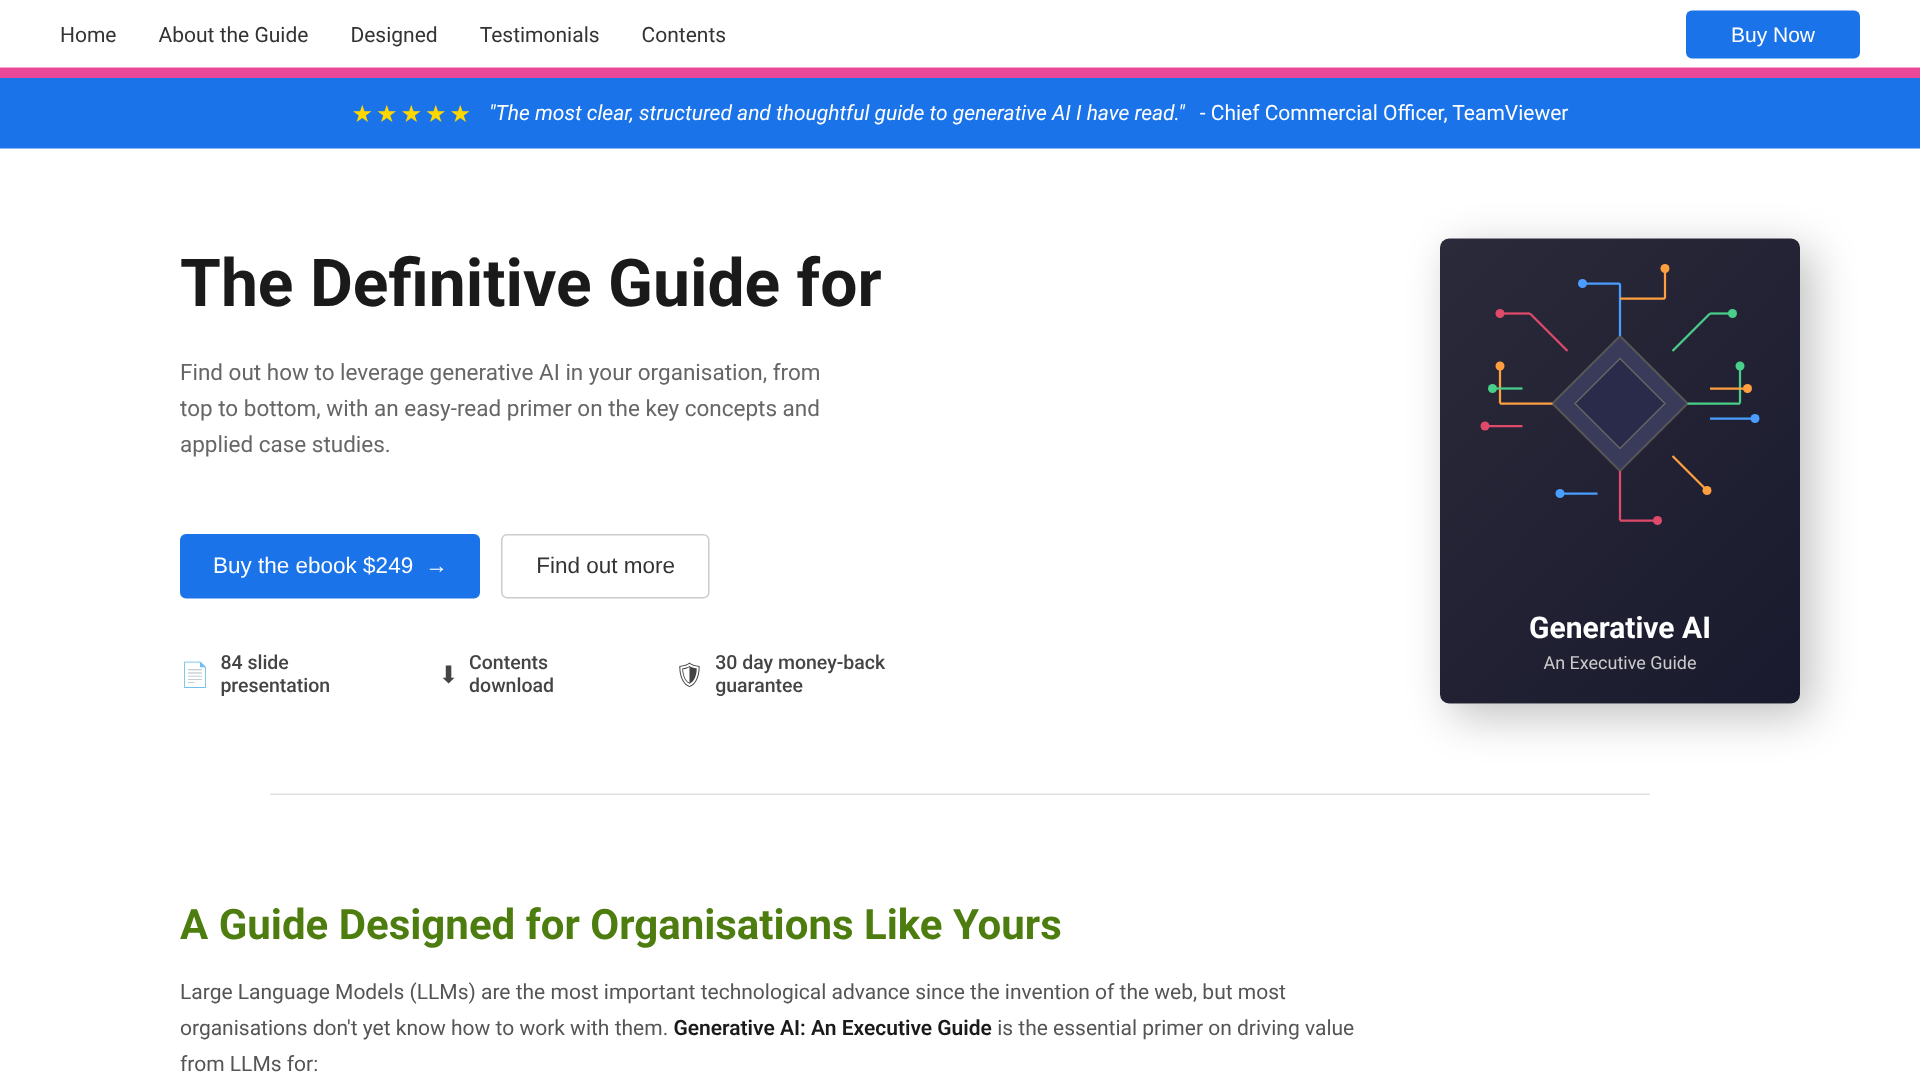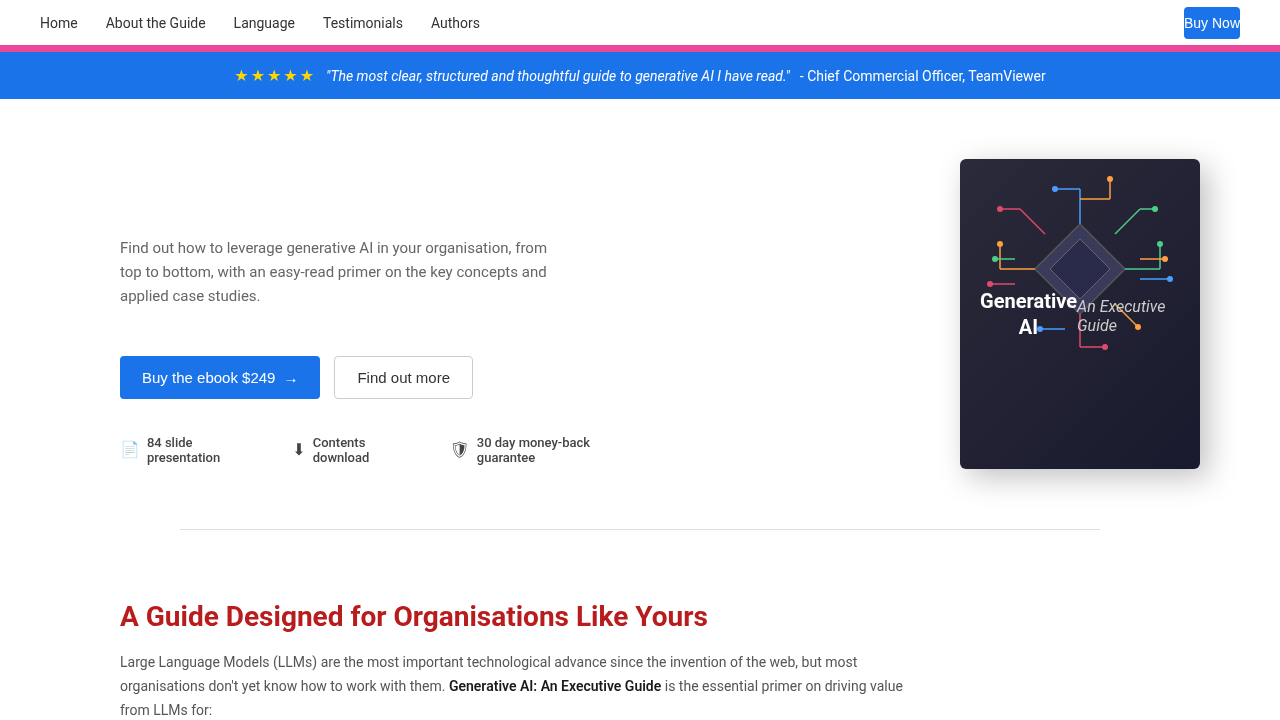--- a/index.html
+++ b/index.html
@@ -23,21 +23,21 @@
     .nav-links a {
       text-decoration: none;
       color: #333;
       font-size: 14px;
     }
     .buy-now-btn {
       background: #1a73e8;
       color: #fff;
       border: none;
       border-radius: 4px;
-      padding: 8px 0;
+      padding: 8px 30px;
       font-size: 14px;
       cursor: pointer;
       font-weight: 500;
     }
 
     
     .banner {
       background: #1a73e8;
       color: #fff;
       text-align: center;
@@ -119,21 +119,21 @@
     .feature-icon { font-size: 16px; }
 
     
     .book-cover {
       width: 240px;
       height: 310px;
       background: linear-gradient(135deg, #2a2a3a 0%, #1a1a2e 100%);
       border-radius: 6px;
       box-shadow: 8px 8px 30px rgba(0,0,0,0.25);
       display: flex;
-      flex-direction: row;
+      flex-direction: column;
       align-items: center;
       justify-content: flex-end;
       padding: 20px;
       position: relative;
       overflow: hidden;
     }
     .circuit-svg {
       position: absolute;
       top: 10px;
       left: 50%;
@@ -144,82 +144,81 @@
     .book-title-text {
       color: #fff;
       font-size: 20px;
       font-weight: 700;
       text-align: center;
       z-index: 2;
       line-height: 1.3;
     }
     .book-subtitle-text {
       color: #ccc;
-      font-size: 16px;
+      font-size: 12px;
       text-align: left;
       z-index: 2;
       margin-top: 4px;
-      font-style: italic;
     }
 
     
     .divider {
       max-width: 920px;
       margin: 20px auto;
       border: none;
       border-top: 1px solid #e0e0e0;
     }
 
     
     .section2 {
       padding: 50px 120px 30px 120px;
       max-width: 1280px;
       margin: 0 auto;
     }
     .section2-title {
       font-size: 28px;
       font-weight: 700;
-      color: #b91c1c;
+      color: #4d7c0f;
       margin-bottom: 18px;
     }
     .section2-body {
       font-size: 14px;
       color: #555;
       line-height: 1.7;
       max-width: 800px;
     }
     .section2-body strong {
       color: #1a1a1a;
       font-weight: 600;
     }
   </style>
 </head>
 <body>
 
 <nav class="navbar">
   <ul class="nav-links">
     <li><a href="#">Home</a></li>
     <li><a href="#">About the Guide</a></li>
-    <li><a href="#">Language</a></li>
+    <li><a href="#">Designed</a></li>
     <li><a href="#">Testimonials</a></li>
-    <li><a href="#">Authors</a></li>
+    <li><a href="#">Contents</a></li>
   </ul>
   <button class="buy-now-btn">Buy Now</button>
 </nav>
 
 <div class="banner">
   <span class="stars">★★★★★</span>
   <span class="banner-quote">"The most clear, structured and thoughtful guide to generative AI I have read."</span>
   <span>- Chief Commercial Officer, TeamViewer</span>
 </div>
 
 <section class="hero">
   <div class="hero-text">
     <h1 class="hero-title">
-      <br>
+      <span>The Definitive Guide for</span><br>
     </h1>
     <p class="hero-subtitle">Find out how to leverage generative AI in your organisation, from top to bottom, with an easy-read primer on the key concepts and applied case studies.</p>
     <div class="hero-buttons">
       <button class="btn-primary">
         <span>Buy the ebook $249</span>
         <span>→</span>
       </button>
       <button class="btn-secondary">Find out more</button>
     </div>
     <div class="hero-features">

